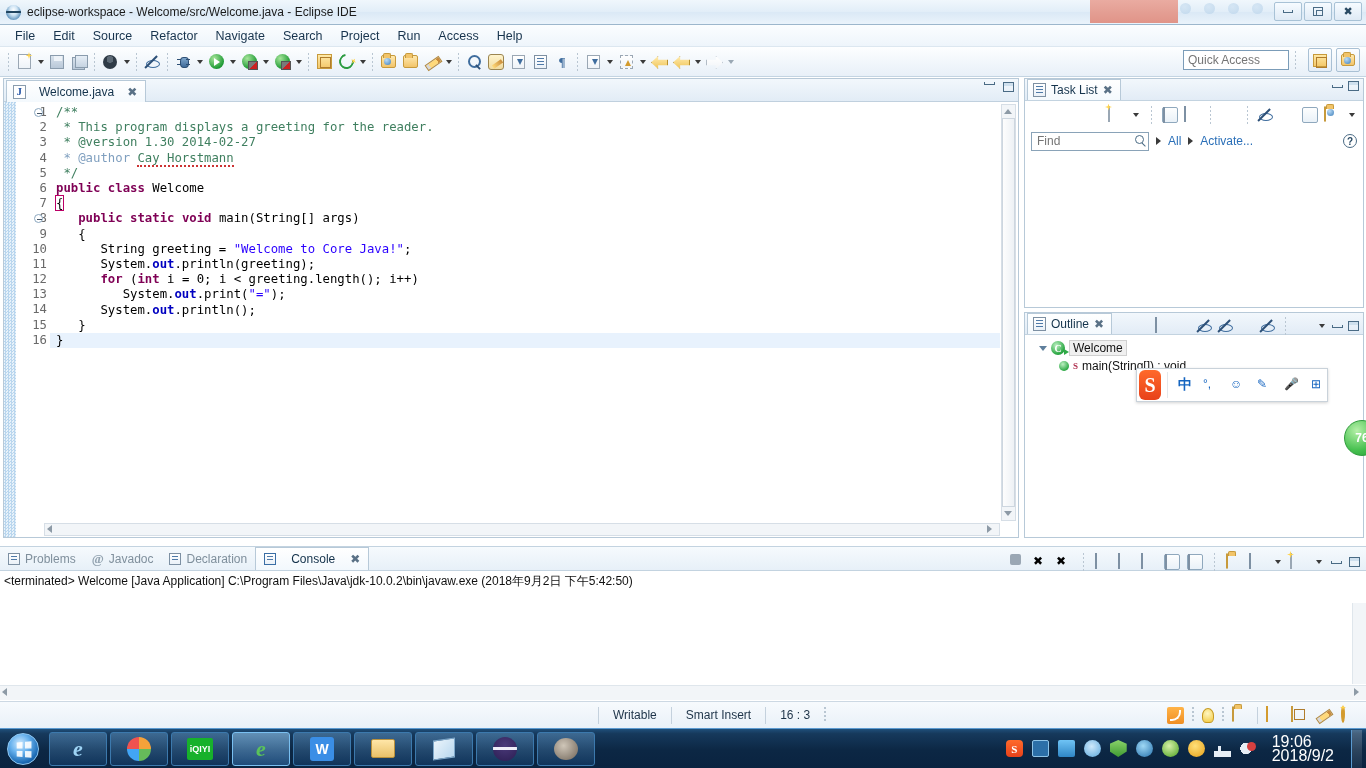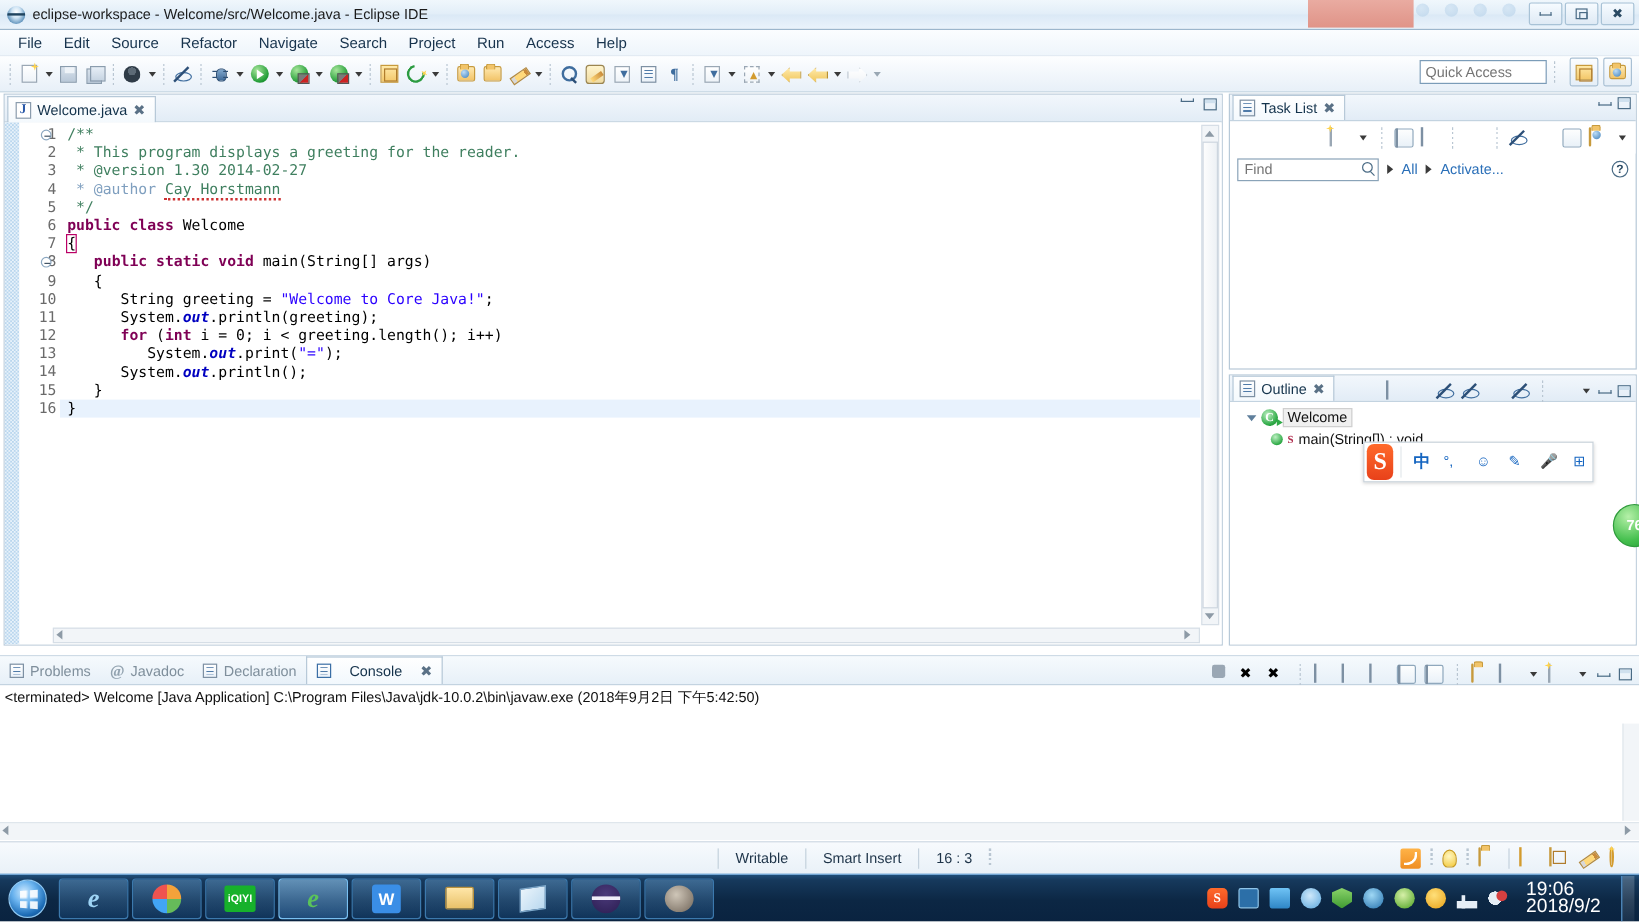--- a/index.html
+++ b/index.html
@@ -170,21 +170,21 @@
   .editor-part {
     position: absolute; left: 3px; top: 78px; width: 1016px; height: 460px;
     background: #ffffff; border: 1px solid #b7c9d8;
   }
   .etabbar { height: 23px; background: linear-gradient(to bottom,#f2f7fc,#e2ecf6);
              border-bottom: 1px solid #c0d0de; position: relative; }
   .etab {
     position:absolute; left:2px; top:1px; height:22px; padding: 0 8px 0 6px;
     background: linear-gradient(to bottom,#ffffff,#f4f9fd);
     border: 1px solid #b7c9d8; border-bottom: none;
-    display: flex; align-items: center; gap: 5px; font-size: 12px; color: #14334c;
+    display: flex; align-items: center; gap: 13px; font-size: 12px; color: #14334c;
   }
   .java-file-ico{width:13px;height:14px;background:#ffffff;border:1px solid #8a9cad;position:relative;}
   .java-file-ico::after{content:"J";position:absolute;left:2.5px;top:-1px;font:700 11px "Liberation Serif",serif;color:#2b59a8;}
   .tab-x { color:#5a7186; font-size: 12px; }
   .epanel-btns { position:absolute; right:4px; top:3px; display:flex; gap:8px; }
   .mini-min { width:11px;height:3px;border:1px solid #4a6b85;border-top:none; }
   .mini-max { width:11px;height:10px;border:1px solid #4a6b85; position:relative;}
   .mini-max::before{content:"";position:absolute;left:0;top:0;right:0;height:3px;background:#cfe0ee;}
 
   .code-area { position:absolute; left:0; top:23px; right:0; bottom:0; background:#ffffff; }
@@ -204,21 +204,21 @@
     font-size: 12.3px; line-height: 15.2px; color: #6a6a6a; text-align: right;
     padding-top: 3px;
   }
   .lnums div { height: 15.2px; padding-right: 3px; }
   .fold-mark { position:absolute; left:30px; width:9px;height:9px;border:1px solid #8ba7c0;
      border-radius:50%; background:#fff; }
   .fold-mark::after{content:"";position:absolute;left:2px;top:3.5px;width:5px;height:1px;background:#456;}
   .cm { color: #3f7f5f; }
   .kw { color: #7f0055; font-weight: 700; }
   .str { color: #2a00ff; }
-  .fld { color: #0000c0; font-style: italic; font-weight:700; }
+  .fld { color: #0000c0; font-weight:700; }
   .annot { color: #7f9fbf; }
   .hl-line { position:absolute; left:46px; right:18px; height:15.2px; background:#e8f2fd; }
   .squiggle { border-bottom: 2px dotted #cc3333; }
   .brace-box { outline: 1px solid #b06; }
 
   .vscroll { position:absolute; right:2px; top:2px; width:15px; bottom:16px;
      background:#f2f5f8; border:1px solid #d6dee6; }
   .vscroll .thumb { position:absolute; left:0; right:0; top:13px; height:calc(100% - 26px);
      background: linear-gradient(to right,#fdfdfd,#edf1f5); border:1px solid #cdd6df; }
   .sb-up, .sb-dn { position:absolute; left:1px; width:11px; height:11px; }

